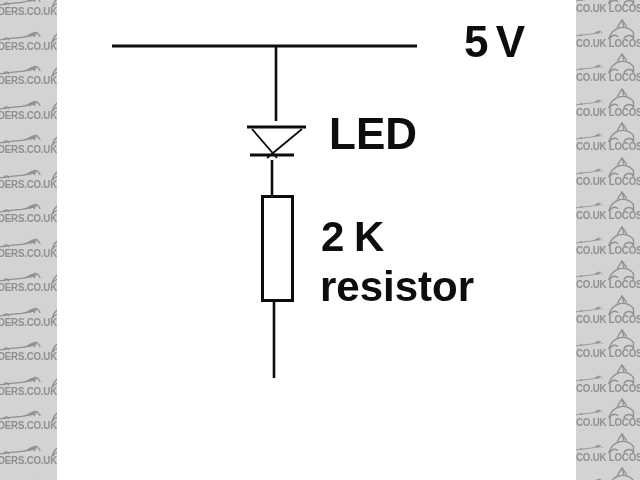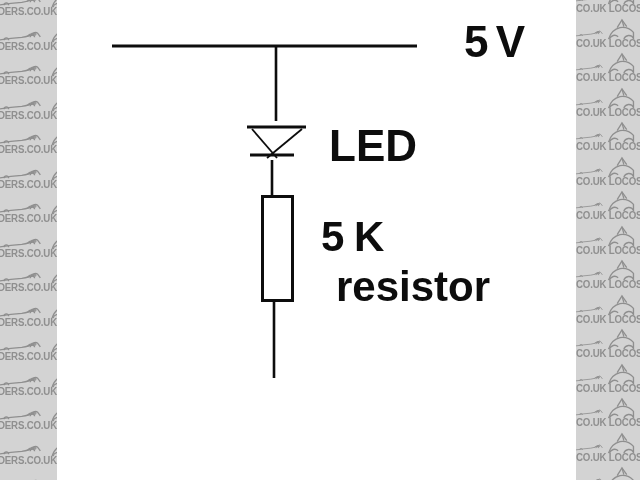--- a/index.html
+++ b/index.html
@@ -40,23 +40,23 @@
     position:absolute;left:0;top:0;width:640px;height:480px;
   }
   .circuit-svg{position:absolute;left:0;top:0;}
   .lbl{
     position:absolute;
     color:var(--ink,#0d0d0d);
     font-weight:700;line-height:1;
     white-space:nowrap;
   }
   .lbl-supply{left:464px;top:20px;font-size:44px;word-spacing:-5px;}
-  .lbl-led{left:329px;top:124px;font-size:44px;letter-spacing:0px;}
+  .lbl-led{left:329px;top:112px;font-size:44px;letter-spacing:0px;}
   .lbl-res-val{left:321px;top:216px;font-size:42px;word-spacing:-2px;}
-  .lbl-res-word{left:320px;top:266px;font-size:42px;margin-left:16px;}
+  .lbl-res-word{left:320px;top:266px;font-size:42px;}
   .lbl-bottom{left:187px;top:400px;font-size:44px;word-spacing:-3px;}
 </style>
 </head>
 <body>
 
 <div class="stage">
 
   <div class="wm-strip wm-left">
     <div class="wm-col" id="wm-left-col" style="margin-top:-14px">
         <div class="wm-row">
@@ -476,21 +476,21 @@
         <line x1="302" y1="129" x2="267" y2="158" stroke-width="1.8"></line>
         <line x1="250" y1="155" x2="294" y2="155" stroke-width="2.8"></line>
         <line x1="272" y1="160" x2="272" y2="196" stroke-width="2.6"></line>
         <rect x="262.5" y="196.5" width="30" height="104" stroke-width="3" fill="#ffffff"></rect>
         <line x1="274" y1="301" x2="274" y2="378" stroke-width="2.6"></line>
       </g>
     </svg>
 
     <div class="lbl lbl-supply">5 V</div>
     <div class="lbl lbl-led">LED</div>
-    <div class="lbl lbl-res-val">5 K</div>
+    <div class="lbl lbl-res-val">2 K</div>
     <div class="lbl lbl-res-word">resistor</div>
   </div>
 
   <div class="wm-strip wm-right">
     <div class="wm-col" id="wm-right-col" style="margin-top:-17px">
         <div class="wm-row">
           <div class="wm-icons">
             <span style="position:absolute;left:-1px;bottom:0;">
 <svg width="28" height="12" viewBox="0 0 48 14">
   <g stroke="currentColor" stroke-width="1.4" fill="none">

